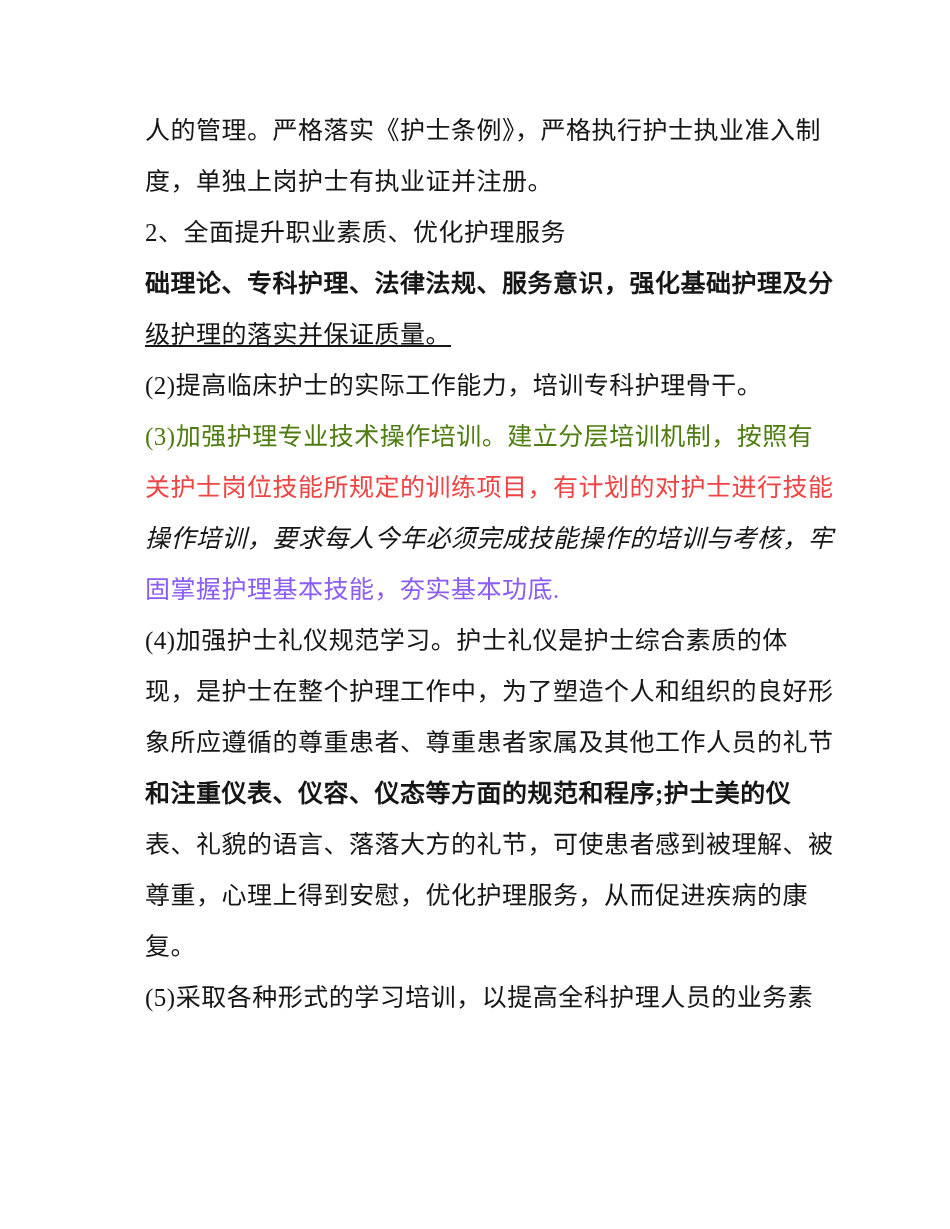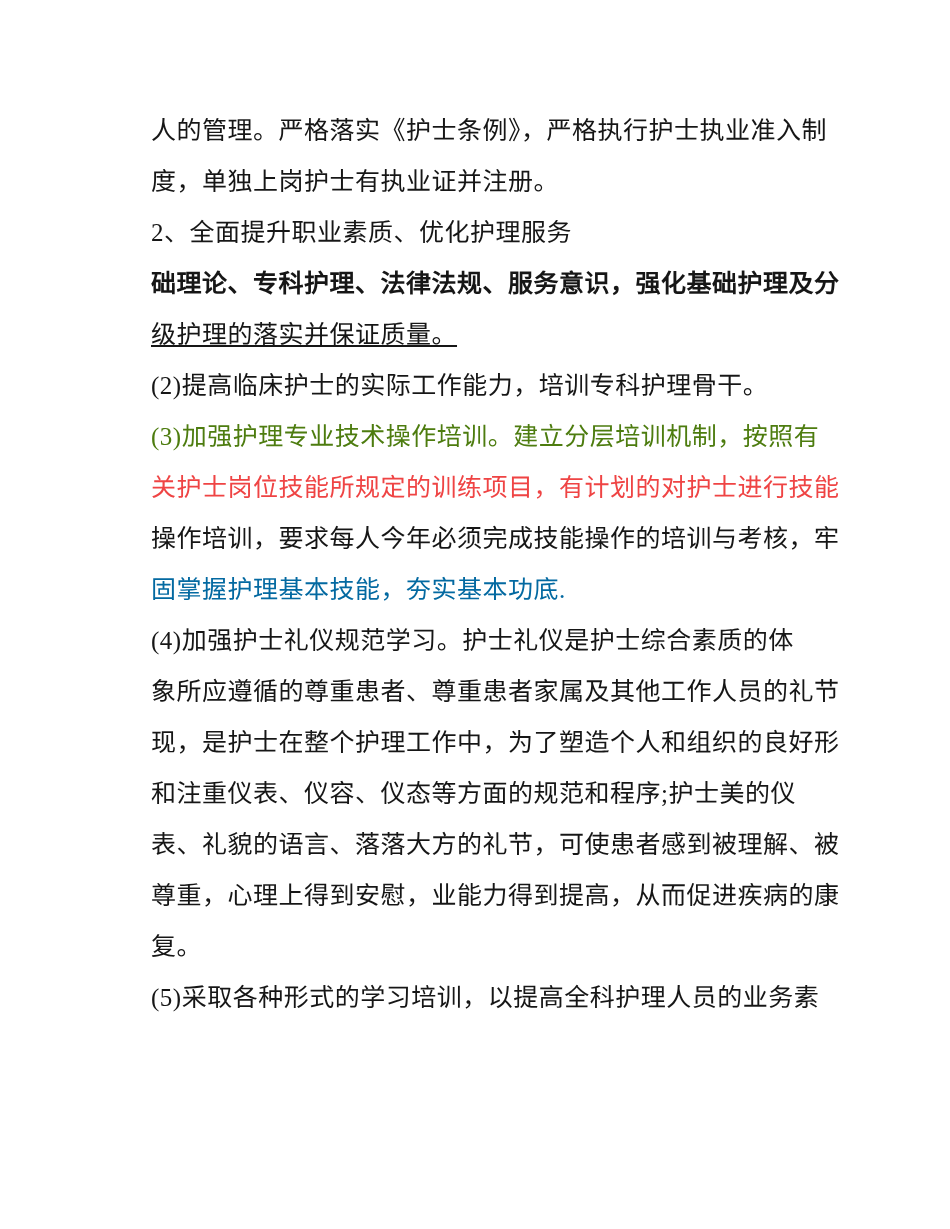--- a/index.html
+++ b/index.html
@@ -13,21 +13,21 @@
     background: #ffffff;
   }
   .page {
     position: relative;
     width: 950px;
     height: 1229px;
     background: #ffffff;
   }
   .text-block {
     position: absolute;
-    left: 151px;
+    left: 145px;
     top: 105px;
     width: 705px;
   }
   .doc-line {
     margin: 0;
     padding: 0;
     font-family: "Liberation Serif", "DejaVu Serif", serif;
     font-size: 25px;
     line-height: 51px;
     letter-spacing: 0.5px;
@@ -42,24 +42,24 @@
 <div class="page">
   <div class="text-block">
       <p class="doc-line" style="color: rgb(22, 22, 22);">人的管理。严格落实《护士条例》，严格执行护士执业准入制</p>
       <p class="doc-line" style="color: rgb(22, 22, 22);">度，单独上岗护士有执业证并注册。</p>
       <p class="doc-line" style="color: rgb(22, 22, 22);">2、全面提升职业素质、优化护理服务</p>
       <p class="doc-line" style="color: rgb(22, 22, 22); font-weight: bold;">础理论、专科护理、法律法规、服务意识，强化基础护理及分</p>
       <p class="doc-line" style="color: rgb(22, 22, 22); text-decoration: underline;">级护理的落实并保证质量。</p>
       <p class="doc-line" style="color: rgb(22, 22, 22);">(2)提高临床护士的实际工作能力，培训专科护理骨干。</p>
       <p class="doc-line" style="color: #4d7c0f;">(3)加强护理专业技术操作培训。建立分层培训机制，按照有</p>
       <p class="doc-line" style="color: #ef4444;">关护士岗位技能所规定的训练项目，有计划的对护士进行技能</p>
-      <p class="doc-line" style="color: rgb(22, 22, 22);">操作培训，要求每人今年必须完成技能操作的培训与考核，牢</p>
-      <p class="doc-line" style="color: #0369a1;">固掌握护理基本技能，夯实基本功底.</p>
+      <p class="doc-line" style="color: rgb(22, 22, 22); font-style: italic;">操作培训，要求每人今年必须完成技能操作的培训与考核，牢</p>
+      <p class="doc-line" style="color: #8b5cf6;">固掌握护理基本技能，夯实基本功底.</p>
       <p class="doc-line" style="color: rgb(22, 22, 22);">(4)加强护士礼仪规范学习。护士礼仪是护士综合素质的体</p>
+      <p class="doc-line" style="color: rgb(22, 22, 22);">现，是护士在整个护理工作中，为了塑造个人和组织的良好形</p>
       <p class="doc-line" style="color: rgb(22, 22, 22);">象所应遵循的尊重患者、尊重患者家属及其他工作人员的礼节</p>
-      <p class="doc-line" style="color: rgb(22, 22, 22);">现，是护士在整个护理工作中，为了塑造个人和组织的良好形</p>
-      <p class="doc-line" style="color: rgb(22, 22, 22);">和注重仪表、仪容、仪态等方面的规范和程序;护士美的仪</p>
+      <p class="doc-line" style="color: rgb(22, 22, 22); font-weight: bold;">和注重仪表、仪容、仪态等方面的规范和程序;护士美的仪</p>
       <p class="doc-line" style="color: rgb(22, 22, 22);">表、礼貌的语言、落落大方的礼节，可使患者感到被理解、被</p>
-      <p class="doc-line" style="color: rgb(22, 22, 22);">尊重，心理上得到安慰，业能力得到提高，从而促进疾病的康</p>
+      <p class="doc-line" style="color: rgb(22, 22, 22);">尊重，心理上得到安慰，优化护理服务，从而促进疾病的康</p>
       <p class="doc-line" style="color: rgb(22, 22, 22);">复。</p>
       <p class="doc-line" style="color: rgb(22, 22, 22);">(5)采取各种形式的学习培训，以提高全科护理人员的业务素</p>
     </div>
 </div>
 
 </body></html>

